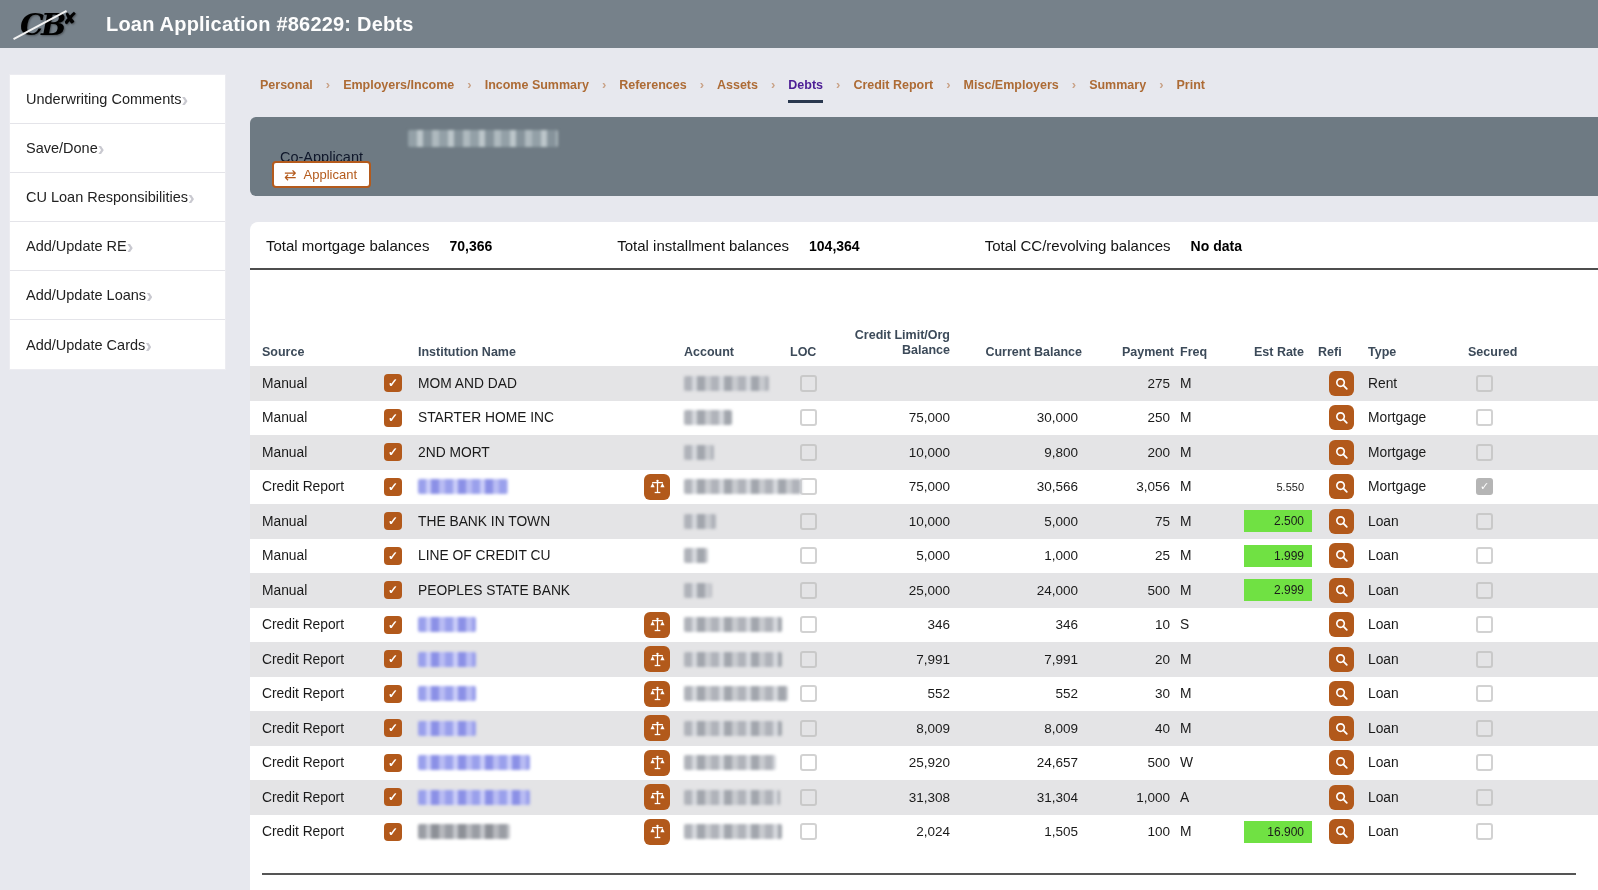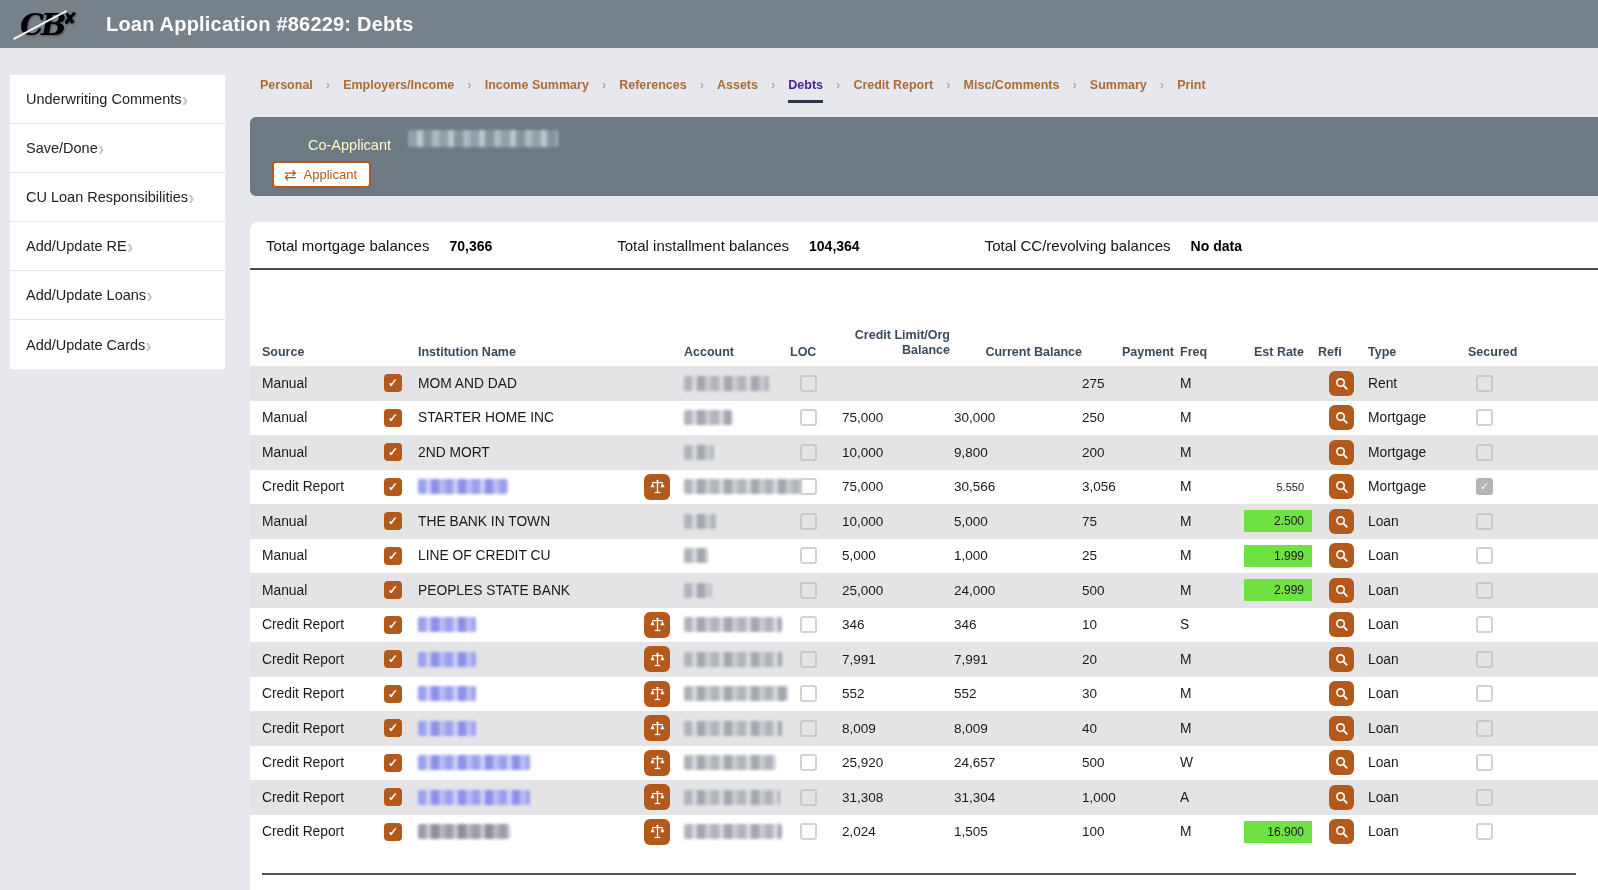--- a/index.html
+++ b/index.html
@@ -48,21 +48,21 @@
   }
   .crumb{ color:#AD6B35; cursor:pointer; padding-bottom:8px; white-space:nowrap;}
   .crumb.active{ color:#4c1d95; border-bottom:3px solid #29374E; }
   .crumb-sep{ color:#c9a287; font-size:13px; margin-top:-1px; }
 
   
   .coapp{
     position:absolute; left:250px; top:117px; width:1348px; height:79px;
     background:#6E7A83; border-radius:6px 0 0 6px;
   }
-  .coapp-label{ position:absolute; left:30px; top:20px; color:#fef9c3; font-size:14.5px;margin-left:28px; }
+  .coapp-label{ position:absolute; left:30px; top:32px; color:#0f172a; font-size:14.5px; }
   .coapp-name-blur{
     position:absolute; left:158px; top:13px; width:150px; height:17px; border-radius:2px;
     background:repeating-linear-gradient(90deg,#93a0a7 0 9px,#bcc6ca 9px 15px,#86939b 15px 24px,#aeb9be 24px 31px);
     filter:blur(1.6px);
   }
   .applicant-btn{
     position:absolute; left:22px; top:44px; height:27px; display:inline-flex; align-items:center; gap:7px;
     background:#fff; border:2px solid #B45A1C; border-radius:4px; color:#B45A1C;
     font-size:13px; padding:0 12px 0 10px; cursor:pointer; font-family:inherit;
   }
@@ -88,21 +88,21 @@
     display:grid;
     grid-template-columns:122px 34px 226px 40px 106px 52px 112px 128px 92px 44px 100px 46px 104px 94px 1fr;
     align-items:center;
     padding-left:12px;
   }
   .thead{ height:40px; align-items:end; padding-bottom:7px; font-size:12.5px; font-weight:bold; color:#3C4A59; }
   .thead .r{ text-align:right; }
   .thead .limit-h{ text-align:right; line-height:1.25; padding-right:4px;}
   .trow{ height:34.5px; font-size:13.8px; color:#1a1a1a; }
   .trow.odd{ background:#E4E4E6; }
-  .num{ text-align:left; padding-right:4px; font-size:13.5px; }
+  .num{ text-align:right; padding-right:4px; font-size:13.5px; }
   .freq{ padding-left:6px; }
   .type{ padding-left:4px; }
 
   .chk-orange{
     width:18px; height:18px; background:#B2591B; border-radius:4px;
     display:flex; align-items:center; justify-content:center;
     color:#fff; font-size:12px; font-weight:bold; cursor:pointer;
   }
   .chk-empty{
     width:17px; height:17px; border:2px solid #c9c9c9; border-radius:3px;
@@ -189,21 +189,21 @@
     <div class="crumb">Income Summary</div>
     <div class="crumb-sep">›</div>
     <div class="crumb">References</div>
     <div class="crumb-sep">›</div>
     <div class="crumb">Assets</div>
     <div class="crumb-sep">›</div>
     <div class="crumb active">Debts</div>
     <div class="crumb-sep">›</div>
     <div class="crumb">Credit Report</div>
     <div class="crumb-sep">›</div>
-    <div class="crumb">Misc/Comments</div>
+    <div class="crumb">Misc/Employers</div>
     <div class="crumb-sep">›</div>
     <div class="crumb">Summary</div>
     <div class="crumb-sep">›</div>
     <div class="crumb">Print</div>
   </div>
 
 <div class="coapp">
   <div class="coapp-label">Co-Applicant</div>
   <div class="coapp-name-blur"></div>
   <button class="applicant-btn">

